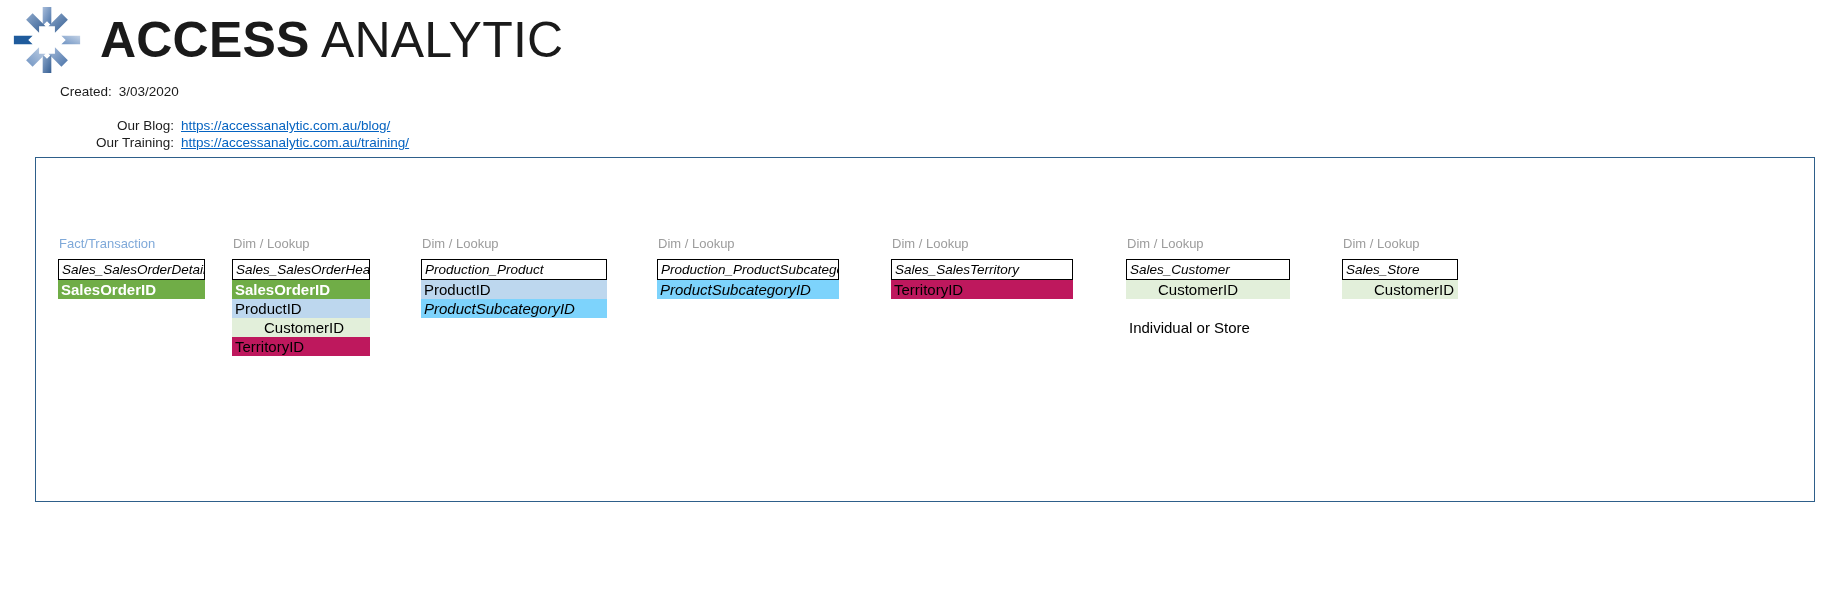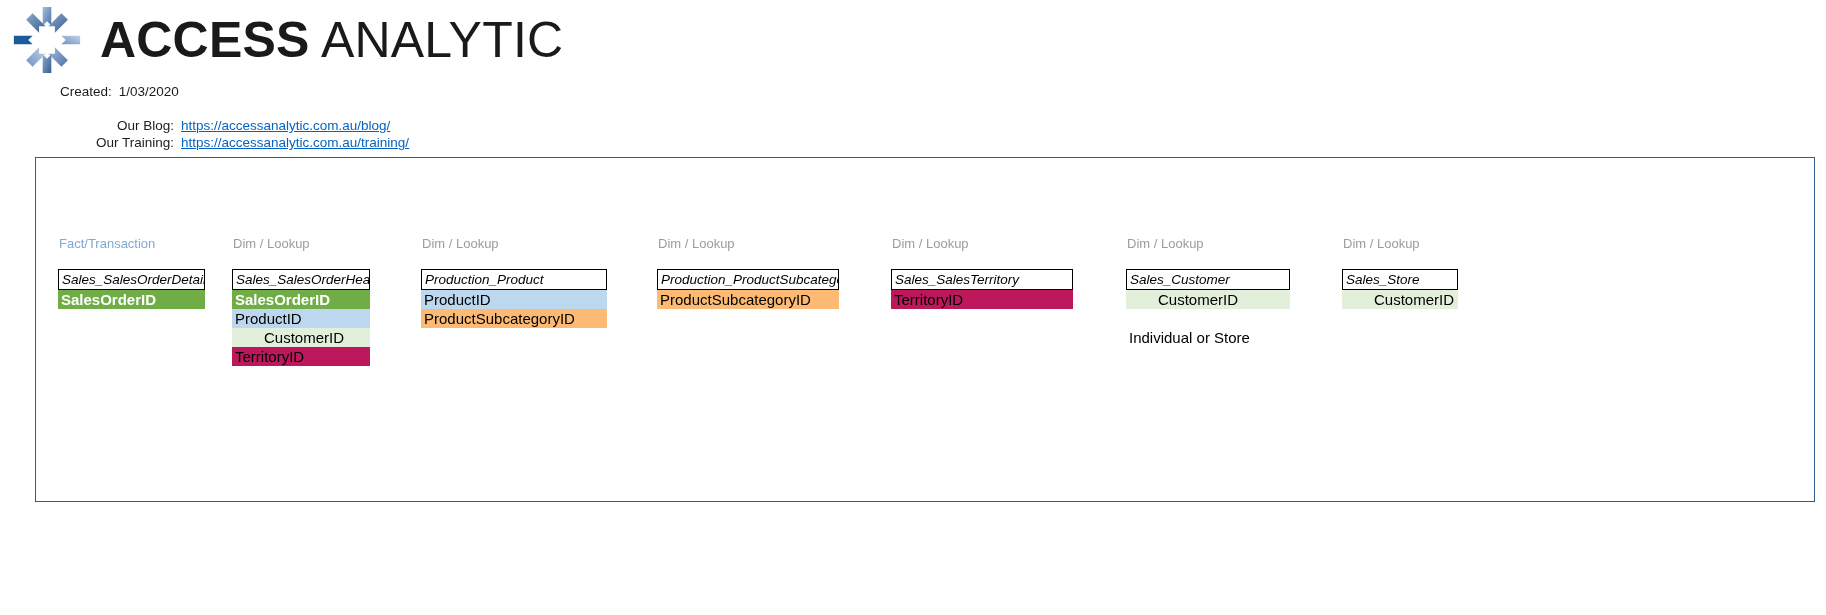--- a/index.html
+++ b/index.html
@@ -95,21 +95,21 @@
   }
   .tbl {
     position: absolute;
     top: 78px;
   }
   .tbl-kind {
     font-size: 13px;
     line-height: 16px;
     color: #9c9c9c;
     white-space: nowrap;
-    margin-bottom: 17px;
+    margin-bottom: 7px;
     padding-left: 1px;
   }
   .tbl-kind.kind-fact { color: #7fa9d9; }
   .tbl-name {
     font-style: italic;
     font-size: 13.5px;
     line-height: 19px;
     padding: 0 3px;
     border: 1.3px solid #000000;
     background: #ffffff;
@@ -120,21 +120,21 @@
   .tbl-field {
     font-size: 15px;
     line-height: 19px;
     padding: 0 3px;
     color: #000000;
     white-space: nowrap;
     background: #ffffff;
   }
   .tbl-field.key-sales   { background: #70ad47; color: #ffffff; font-weight: 700; }
   .tbl-field.key-product { background: #bdd7ee; color: #000000; }
-  .tbl-field.key-subcat  { background: #fdba74; color: #000000; }
+  .tbl-field.key-subcat  { background: #7dd3fc; color: #000000; font-style: italic; }
   .tbl-field.key-customer{ background: #e2efda; color: #000000; padding-left: 32px; }
   .tbl-field.key-territory{background: #be185d; color: #000000; }
   .tbl-field.key-none    { background: transparent; }
 </style>
 </head>
 <body>
 
 <div id="page">
 
   <div id="brand">
@@ -172,21 +172,21 @@
         <polygon points="21,22 30,13 48,31 39,31 39,40" fill="url(#gA)"></polygon>
       </g>
     </svg>
     <div id="brand-wordmark">
       <span class="w-bold">ACCESS</span><span class="w-light"> ANALYTIC</span>
     </div>
   </div>
 
   <div class="meta-row" id="meta-created">
     <span class="meta-label">Created:</span>
-    <span class="meta-value">1/03/2020</span>
+    <span class="meta-value">3/03/2020</span>
   </div>
 
   <div class="meta-row" id="meta-training">
     <span class="meta-label">Our Training:</span>
     <a class="meta-link" href="#">https://accessanalytic.com.au/training/</a>
   </div>
 
   <div class="meta-row" id="meta-blog">
     <span class="meta-label">Our Blog:</span>
     <a class="meta-link" href="#">https://accessanalytic.com.au/blog/</a>

